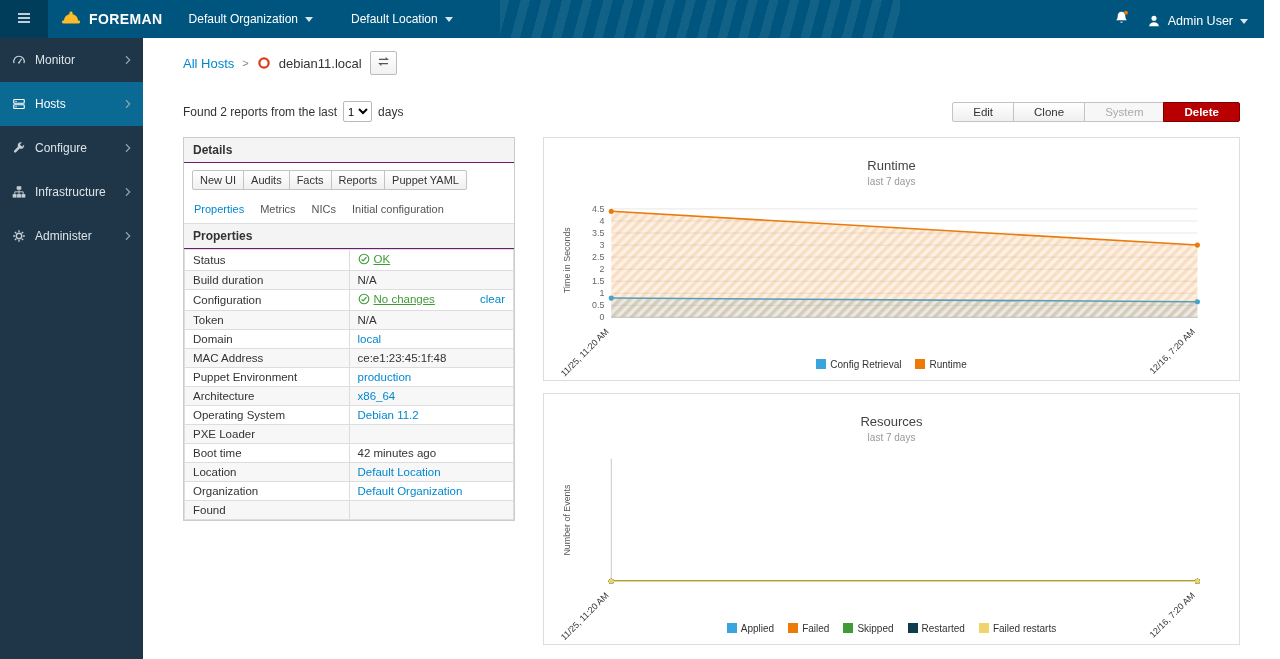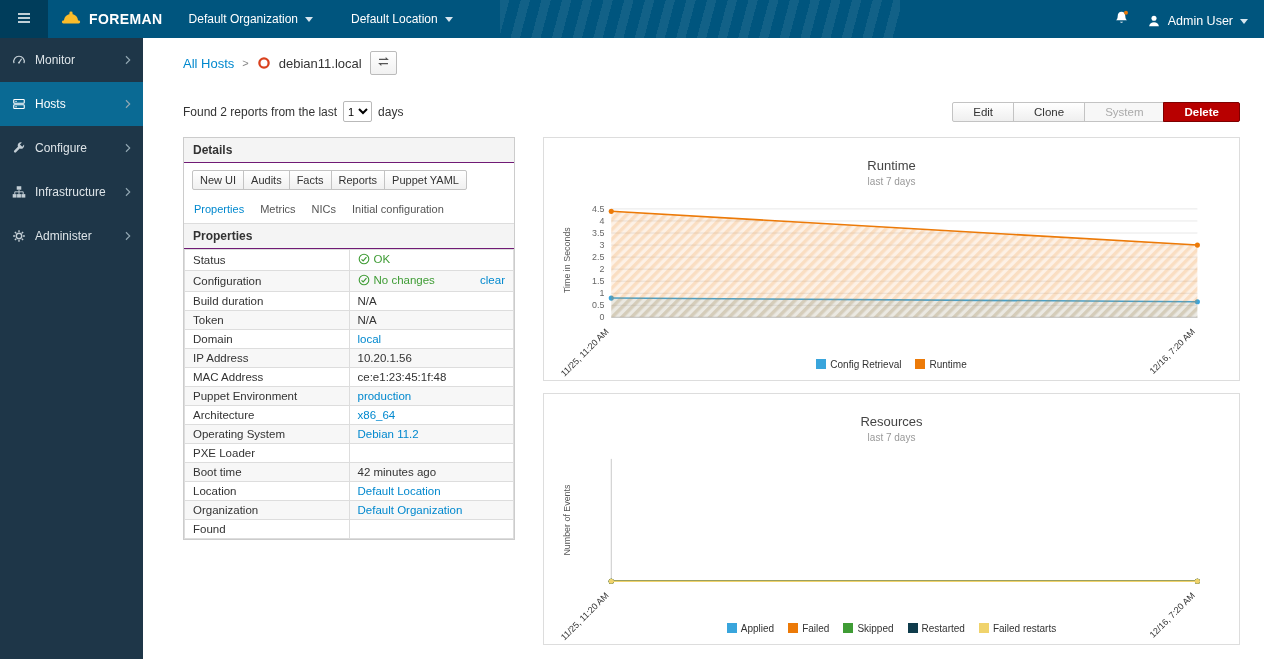--- a/index.html
+++ b/index.html
@@ -78,21 +78,21 @@
   .pbtn:last-child{border-radius:0 2px 2px 0;}
   .panel-tabs{padding:6px 10px 8px;display:flex;gap:16px;font-size:11px;color:#555;}
   .panel-tabs .tab{cursor:pointer;}
   .panel-tabs .tab.active{color:var(--link);}
   .props-table{width:100%;border-collapse:collapse;font-size:11.5px;color:#333;}
   .props-table td{border:1px solid #ddd;padding:3px 8px;height:19px;}
   .props-table tr:nth-child(even){background:#f7f7f7;}
   .label-cell{width:50%;}
   .value-cell a.val-link{color:var(--link);text-decoration:none;cursor:pointer;}
   .value-cell .clear-link{float:right;color:var(--link);text-decoration:none;cursor:pointer;}
-  .status-ok{color:var(--ok);display:inline-flex;align-items:flex-end;gap:4px;}
+  .status-ok{color:var(--ok);display:inline-flex;align-items:flex-end;gap:4px;text-decoration:underline;}
   .check-icon{display:inline-flex;}
   .check-icon svg{width:12px;height:12px;}
 
   
   .charts-col{flex:1;min-width:0;display:flex;flex-direction:column;gap:12px;}
   .chart-card{border:1px solid #ddd;background:#fff;padding:6px 12px 10px;}
   .chart-title{text-align:center;font-size:13px;color:#444;margin-top:14px;}
   .chart-subtitle{text-align:center;font-size:10px;color:#999;margin:3px 0 8px;}
   .chart-plot svg{display:block;width:100%;height:auto;overflow:visible;}
   .legend{display:flex;justify-content:center;gap:14px;font-size:10px;color:#333;margin-top:2px;}
@@ -290,43 +290,39 @@
             <tr>
        <td class="label-cell">Status</td>
        <td class="value-cell"><span class="status-ok"><span class="check-icon">
                     <svg viewBox="0 0 16 16">
                       <circle cx="8" cy="8" r="6.4" fill="none" stroke="#3f9c35" stroke-width="1.5"></circle>
                       <path d="M4.7 8.4l2.2 2.2 4.4-5" fill="none" stroke="#3f9c35" stroke-width="1.6"></path>
                     </svg>
                   </span>OK</span></td>
      </tr>
             <tr>
+       <td class="label-cell">Build duration</td>
+       <td class="value-cell"><span>N/A</span></td>
+     </tr>
+            <tr>
        <td class="label-cell">Configuration</td>
        <td class="value-cell"><span class="status-ok"><span class="check-icon">
                     <svg viewBox="0 0 16 16">
                       <circle cx="8" cy="8" r="6.4" fill="none" stroke="#3f9c35" stroke-width="1.5"></circle>
                       <path d="M4.7 8.4l2.2 2.2 4.4-5" fill="none" stroke="#3f9c35" stroke-width="1.6"></path>
                     </svg>
                   </span>No changes</span><a class="clear-link">clear</a></td>
      </tr>
             <tr>
-       <td class="label-cell">Build duration</td>
-       <td class="value-cell"><span>N/A</span></td>
-     </tr>
-            <tr>
        <td class="label-cell">Token</td>
        <td class="value-cell"><span>N/A</span></td>
      </tr>
             <tr>
        <td class="label-cell">Domain</td>
        <td class="value-cell"><a class="val-link">local</a></td>
-     </tr>
-            <tr>
-       <td class="label-cell">IP Address</td>
-       <td class="value-cell"><span>10.20.1.56</span></td>
      </tr>
             <tr>
        <td class="label-cell">MAC Address</td>
        <td class="value-cell"><span>ce:e1:23:45:1f:48</span></td>
      </tr>
             <tr>
        <td class="label-cell">Puppet Environment</td>
        <td class="value-cell"><a class="val-link">production</a></td>
      </tr>
             <tr>

